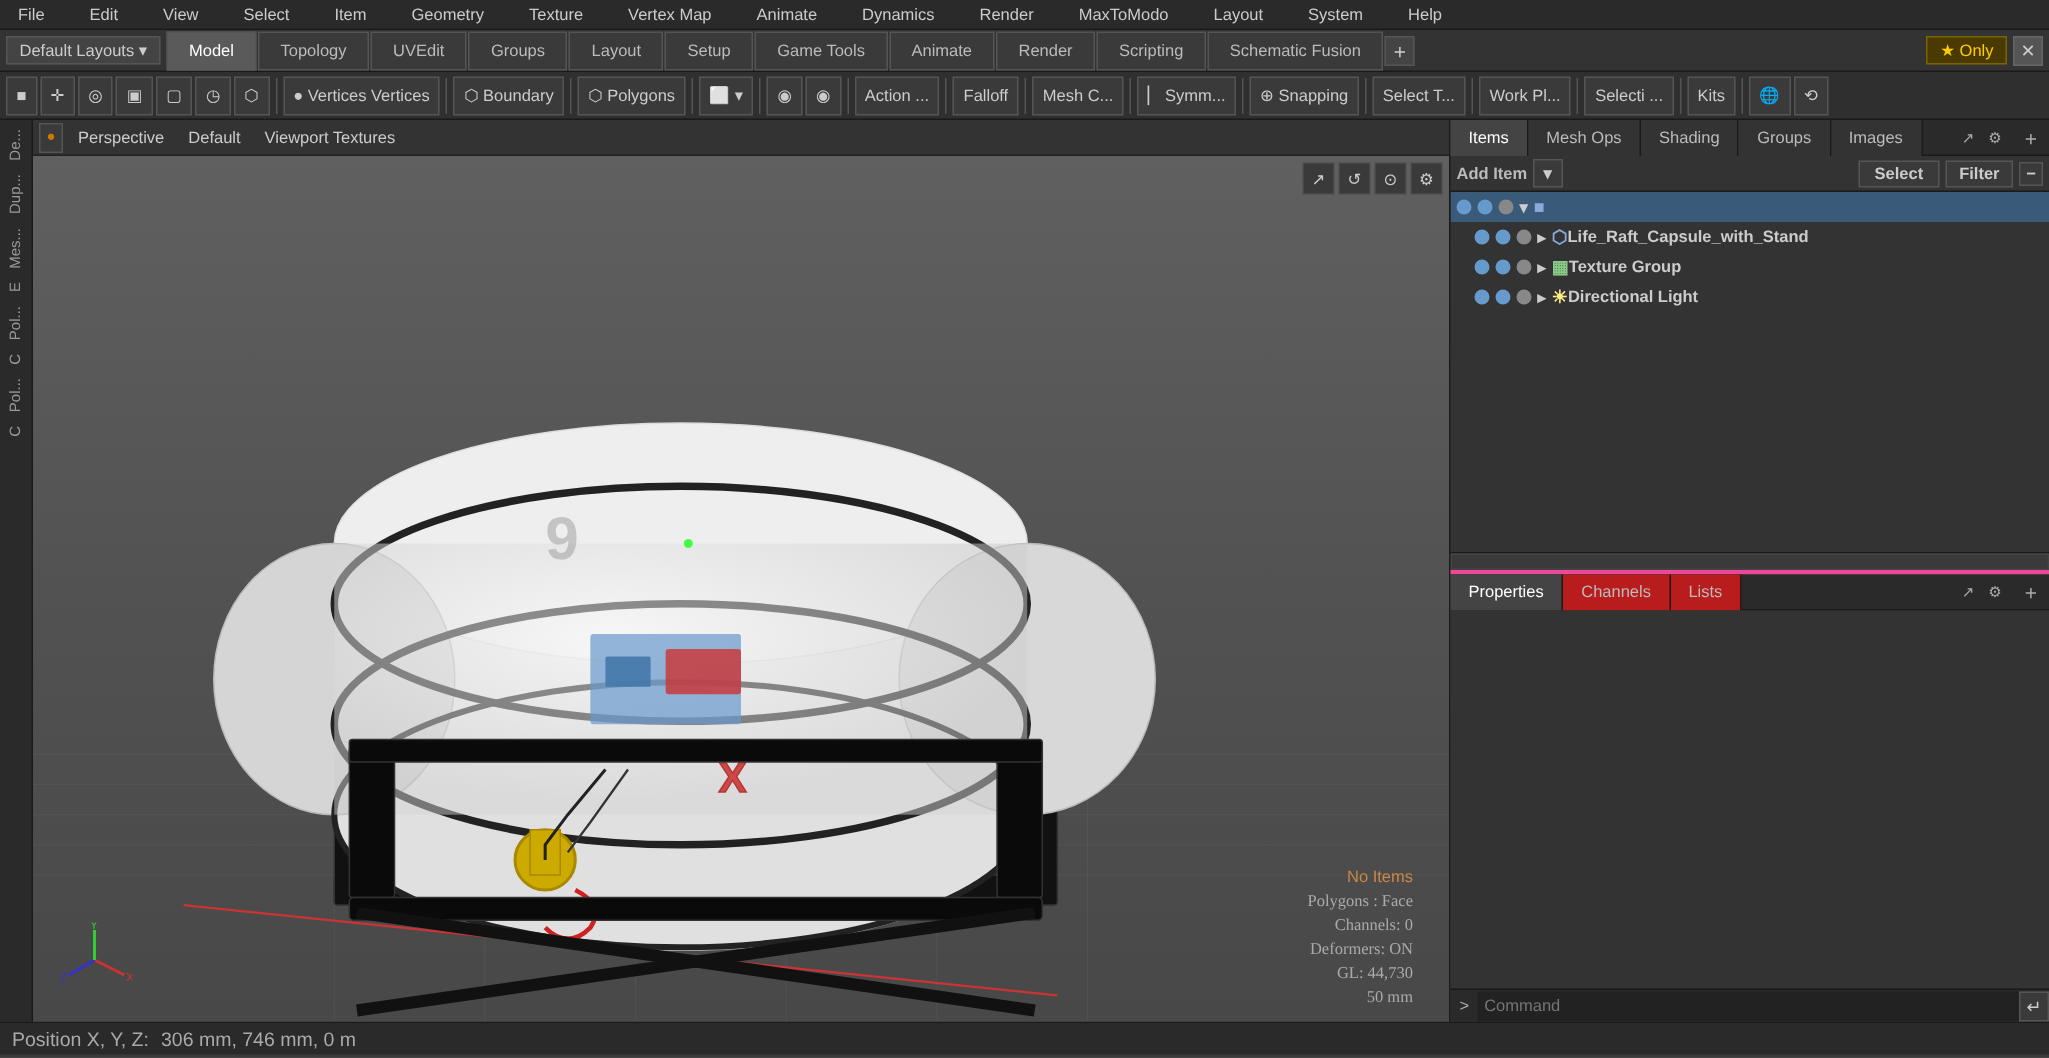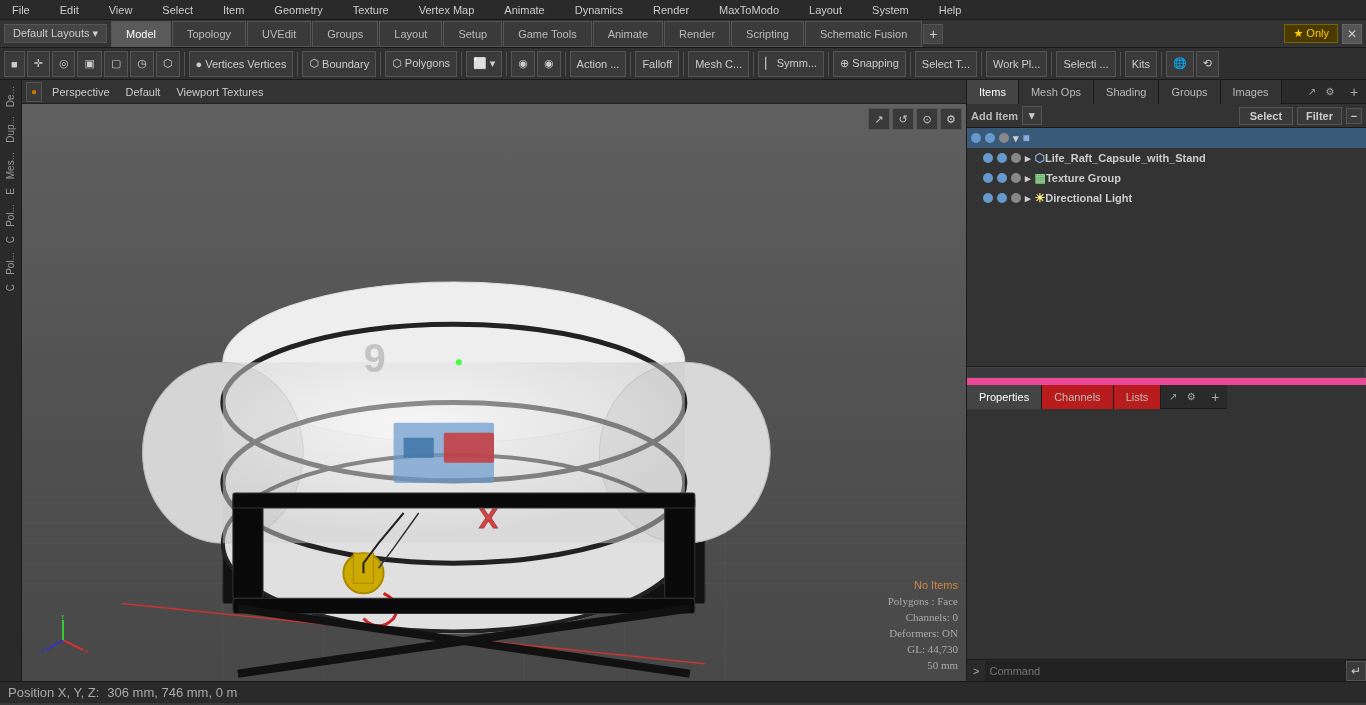--- a/index.html
+++ b/index.html
@@ -55,34 +55,34 @@
     .panel-tab-plus { width: 24px; height: 24px; display: flex; align-items: center; justify-content: center; cursor: pointer; color: #aaa; font-size: 14px; }
     .panel-control-btn { width: 16px; height: 16px; display: flex; align-items: center; justify-content: center; cursor: pointer; color: #aaa; font-size: 10px; }
     .items-select-btn { padding: 2px 10px; background: #3a3a3a; border: 1px solid #555; color: #ccc; cursor: pointer; font-size: 11px; }
     .items-filter-btn { padding: 2px 8px; background: #3a3a3a; border: 1px solid #555; color: #ccc; cursor: pointer; font-size: 11px; }
     .items-col-header { display: flex; align-items: center; height: 22px; background: #2a2a2a; border-bottom: 1px solid #1a1a1a; padding: 0 4px; }
     .col-header-name { font-size: 11px; color: #bbb; flex: 1; }
     .item-row { display: flex; align-items: center; height: 20px; padding: 0 4px; cursor: pointer; }
     .item-name { flex: 1; font-size: 11px; color: #ccc; }
 
     
-    #properties-panel { height: 50%; border-top: 7px solid #ec4899; display: flex; }
+    #properties-panel { height: 50%; border-top: 3px solid #ec4899; display: flex; flex-direction: column; }
     #props-tabs { display: flex; align-items: center; height: 24px; background: #2a2a2a; border-bottom: 1px solid #1a1a1a; }
     .props-tab { padding: 4px 12px; background: #b91c1c; color: #bbb; cursor: pointer; font-size: 11px; border-right: 1px solid #1a1a1a; height: 24px; display: flex; align-items: center; }
     .props-tab.active { background: #444; color: #fff; }
     #props-content { flex: 1; background: #333; padding: 4px; }
 
     
     #command-bar { height: 22px; background: #2a2a2a; border-top: 1px solid #1a1a1a; display: flex; align-items: center; }
     .command-prompt { color: #aaa; font-size: 11px; padding: 0 6px; }
     .command-input { flex: 1; background: #222; border: none; color: #ccc; font-size: 11px; padding: 2px 4px; height: 20px; outline: none; }
     .command-submit { width: 20px; height: 20px; background: #3a3a3a; border: 1px solid #555; display: flex; align-items: center; justify-content: center; cursor: pointer; color: #ccc; font-size: 12px; }
 
     
-    .info-overlay { position: absolute; bottom: 8px; right: 8px; text-align: right; }
+    .info-overlay { position: absolute; bottom: 8px; right: 24px; text-align: right; }
     .info-line { font-size: 11px; line-height: 16px; }
     .info-line.orange { color: #cc8844; }
     .info-line.light { color: #aaa; font-family: Liberation Serif, serif; }
 
     
     .axis-indicator { position: absolute; bottom: 16px; left: 16px; width: 50px; height: 50px; }
 
     
     .viewport-top-right { position: absolute; top: 4px; right: 4px; display: flex; gap: 2px; }
     .vp-ctrl-btn { width: 22px; height: 22px; background: #3a3a3a; border: 1px solid #555; display: flex; align-items: center; justify-content: center; cursor: pointer; color: #ccc; font-size: 11px; }

